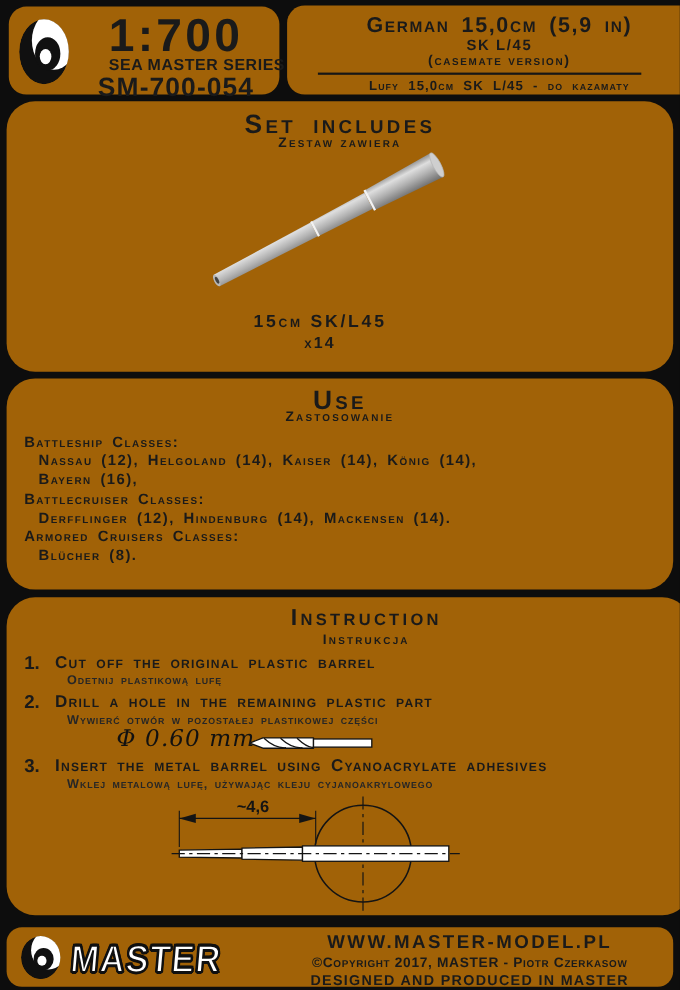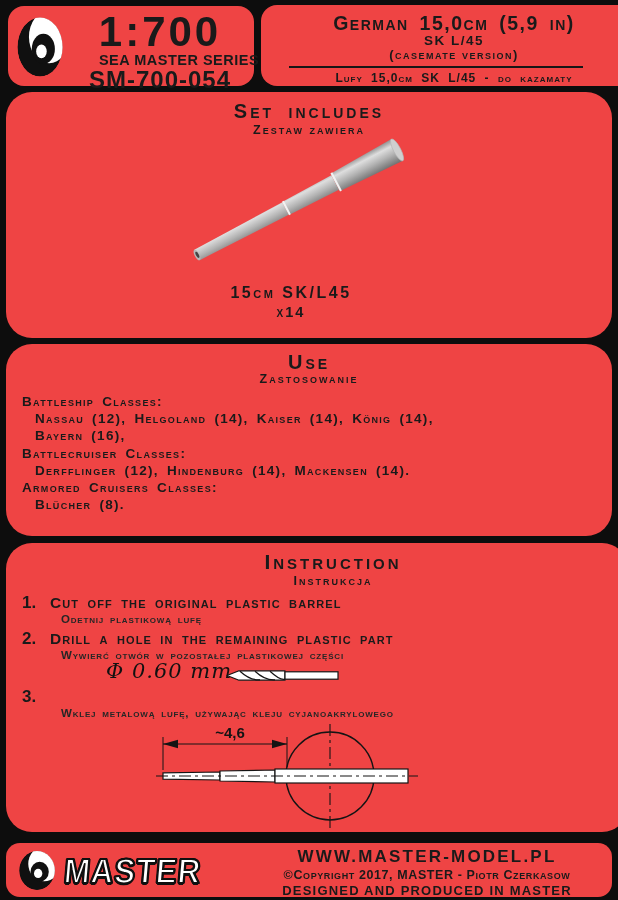--- a/index.html
+++ b/index.html
@@ -1,21 +1,21 @@
 <!DOCTYPE html>
 <html><head>
 <meta charset="utf-8">
 <style>
   html,body{margin:0;padding:0;}
   body{
     width:618px;height:900px;position:relative;
     background:#0d0d0d;overflow:hidden;
     font-family:"Liberation Sans",sans-serif;color:#1a1a1a;
   }
-  .panel{position:absolute;background:#ef4444;}
+  .panel{position:absolute;background:#a16207;}
   .sc{font-variant:small-caps;}
   .center{text-align:center;width:100%;}
   .abs{position:absolute;}
 
   
   #brand-panel{left:8px;top:6px;width:246px;height:80px;border-radius:16px;}
   #title-panel{left:261px;top:5px;width:386px;height:81px;border-radius:16px;}
   .brand-scale{position:absolute;left:66px;top:2px;width:172px;text-align:center;
     font-size:42px;font-weight:700;letter-spacing:3px;}
   .brand-series{position:absolute;left:66px;top:46px;width:172px;text-align:center;
@@ -27,21 +27,21 @@
   .title-l3{position:absolute;top:42px;font-size:13px;font-weight:700;letter-spacing:1.5px;}
   .title-rule{position:absolute;top:61px;left:28px;width:294px;height:2px;background:#161616;}
   .title-l4{position:absolute;top:66px;font-size:12px;font-weight:700;letter-spacing:1px;word-spacing:4px;}
 
   
   #set-panel{left:6px;top:92px;width:606px;height:246px;border-radius:26px;}
   #use-panel{left:6px;top:344px;width:606px;height:192px;border-radius:26px;}
   #instruction-panel{left:6px;top:543px;width:606px;height:289px;border-radius:26px;padding-left:16px;}
   #footer-panel{left:6px;top:843px;width:606px;height:54px;border-radius:14px;}
 
-  .h-en{position:absolute;font-size:20px;font-weight:700;letter-spacing:3px;word-spacing:6px;}
+  .h-en{position:absolute;font-size:24px;font-weight:700;letter-spacing:3px;word-spacing:6px;}
   .h-pl{position:absolute;font-size:12.5px;font-weight:700;letter-spacing:2px;}
 
   .set-caption{position:absolute;top:192px;width:100%;text-align:center;transform:translateX(-18px);}
   .set-caption .item{font-size:16px;font-weight:700;letter-spacing:2.5px;}
   .set-caption .qty{font-size:14.5px;font-weight:700;letter-spacing:2px;margin-top:2px;}
 
   .use-lines{position:absolute;left:16px;top:49px;right:8px;}
   .use-line{font-size:13.5px;font-weight:700;letter-spacing:1.3px;word-spacing:3px;
     line-height:17.2px;white-space:nowrap;}
   .use-line.indent{padding-left:13px;}
@@ -156,20 +156,21 @@
   <div class="drill-label">Φ 0.60 mm</div>
   <svg id="drill-svg" width="114" height="17" viewBox="0 0 114 17">
     <polygon points="1,8.5 13,3.8 59,3.8 59,13.2 13,13.2" fill="#fff" stroke="#141414" stroke-width="1.2" stroke-linejoin="round"></polygon>
     <path d="M14,4.2 Q24,13.5 34,12.8" fill="none" stroke="#141414" stroke-width="1.2"></path>
     <path d="M29,4.2 Q39,13.5 49,12.8" fill="none" stroke="#141414" stroke-width="1.2"></path>
     <path d="M44,4.2 Q54,13.5 59,12.2" fill="none" stroke="#141414" stroke-width="1.2"></path>
     <rect x="59" y="4.8" width="53" height="7.4" fill="#fff" stroke="#141414" stroke-width="1.2"></rect>
   </svg>
 
   <div class="step-num" style="top:144px;">3.</div>
+  <div class="step-en sc" style="top:145px;">Insert the metal barrel using Cyanoacrylate adhesives</div>
   <div class="step-pl sc" style="top:164px;">Wklej metalową lufę, używając kleju cyjanoakrylowego</div>
 
   <svg id="diagram-svg" width="606" height="108" viewBox="0 0 606 108">
     <circle cx="324" cy="55" r="44" fill="none" stroke="#141414" stroke-width="1.4"></circle>
     <line x1="324" y1="3" x2="324" y2="107" stroke="#141414" stroke-width="1.1" stroke-dasharray="12 4 3 4"></line>
     <polygon points="157,51.8 214,51 214,59 157,58.2" fill="#fff" stroke="#141414" stroke-width="1.2"></polygon>
     <polygon points="214,50 269,49 269,61 214,60" fill="#fff" stroke="#141414" stroke-width="1.2"></polygon>
     <rect x="269" y="48" width="133" height="14" fill="#fff" stroke="#141414" stroke-width="1.2"></rect>
     <line x1="150" y1="55" x2="412" y2="55" stroke="#141414" stroke-width="1.1" stroke-dasharray="12 4 3 4"></line>
     <line x1="157" y1="16" x2="157" y2="49" stroke="#141414" stroke-width="1"></line>

